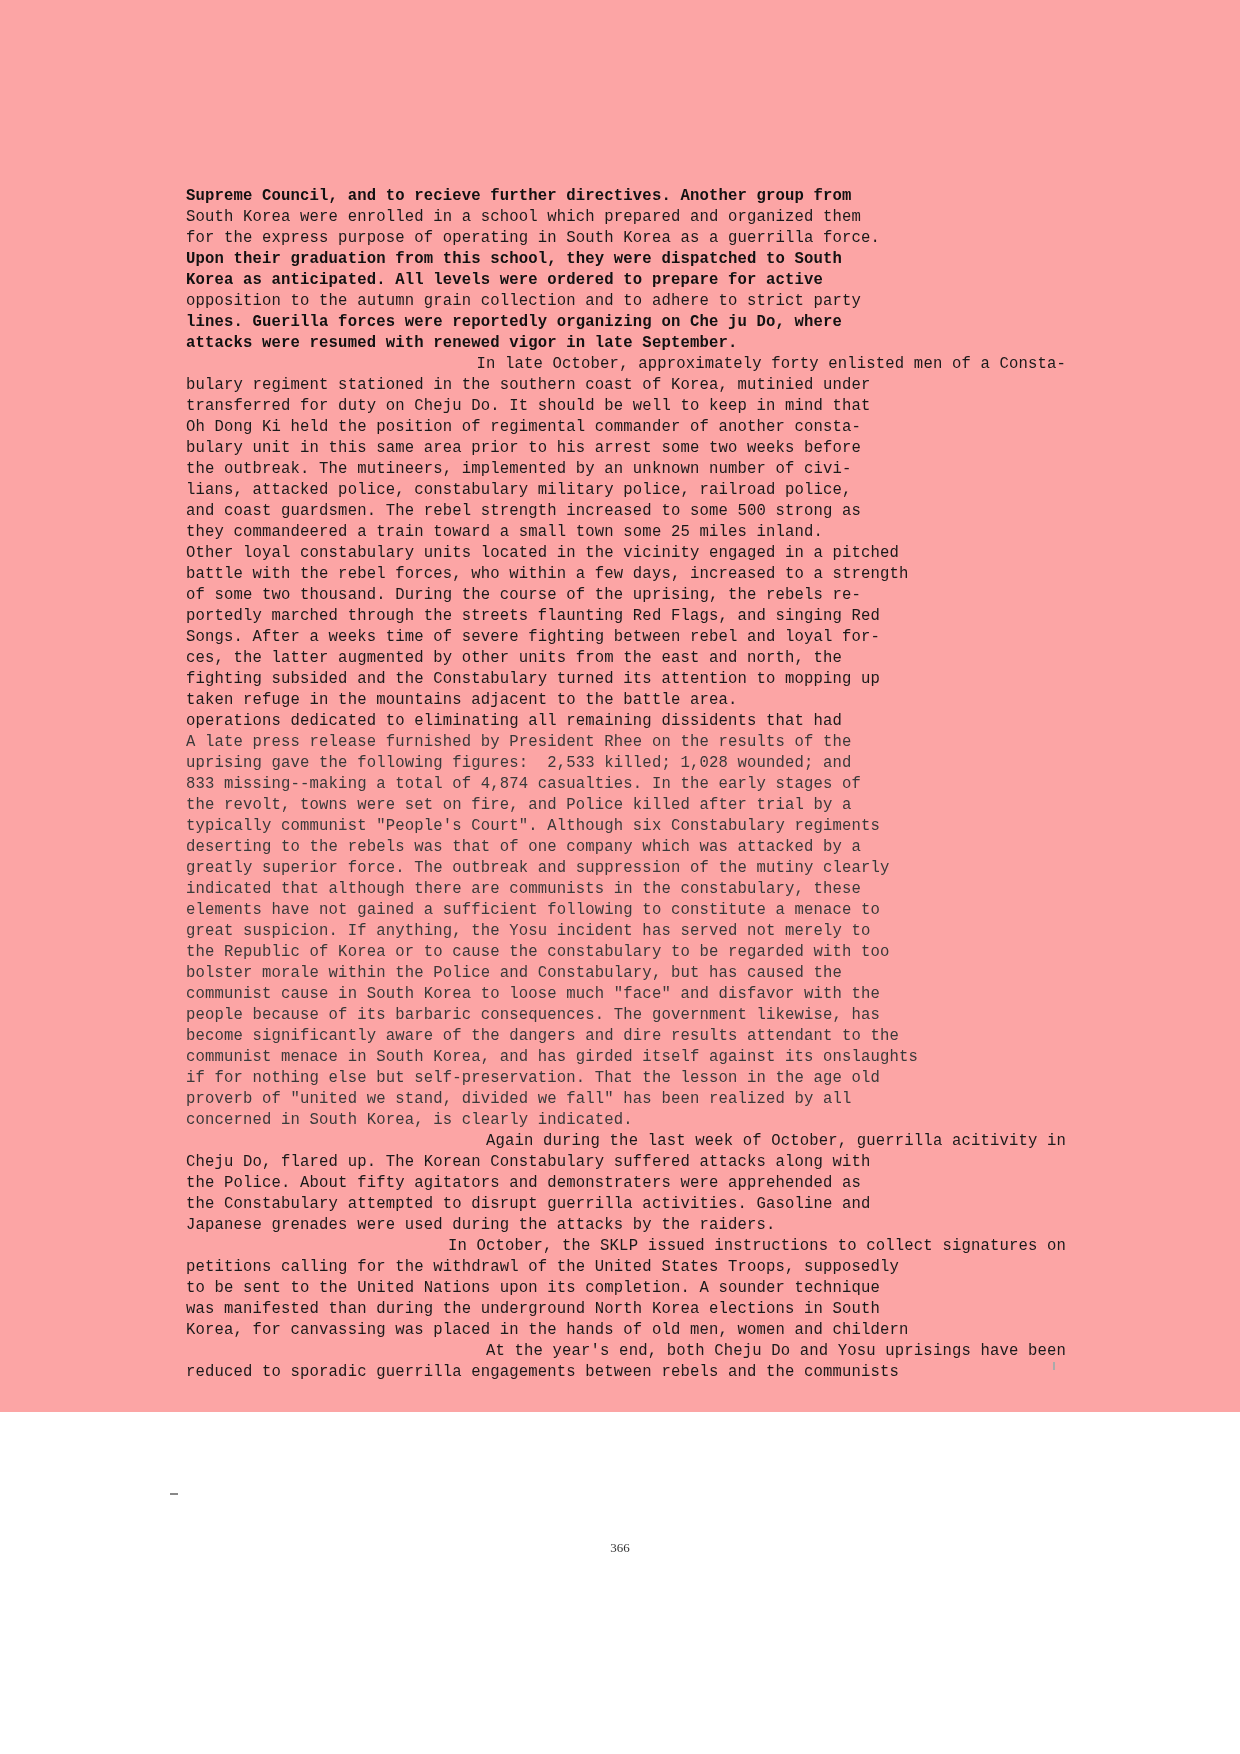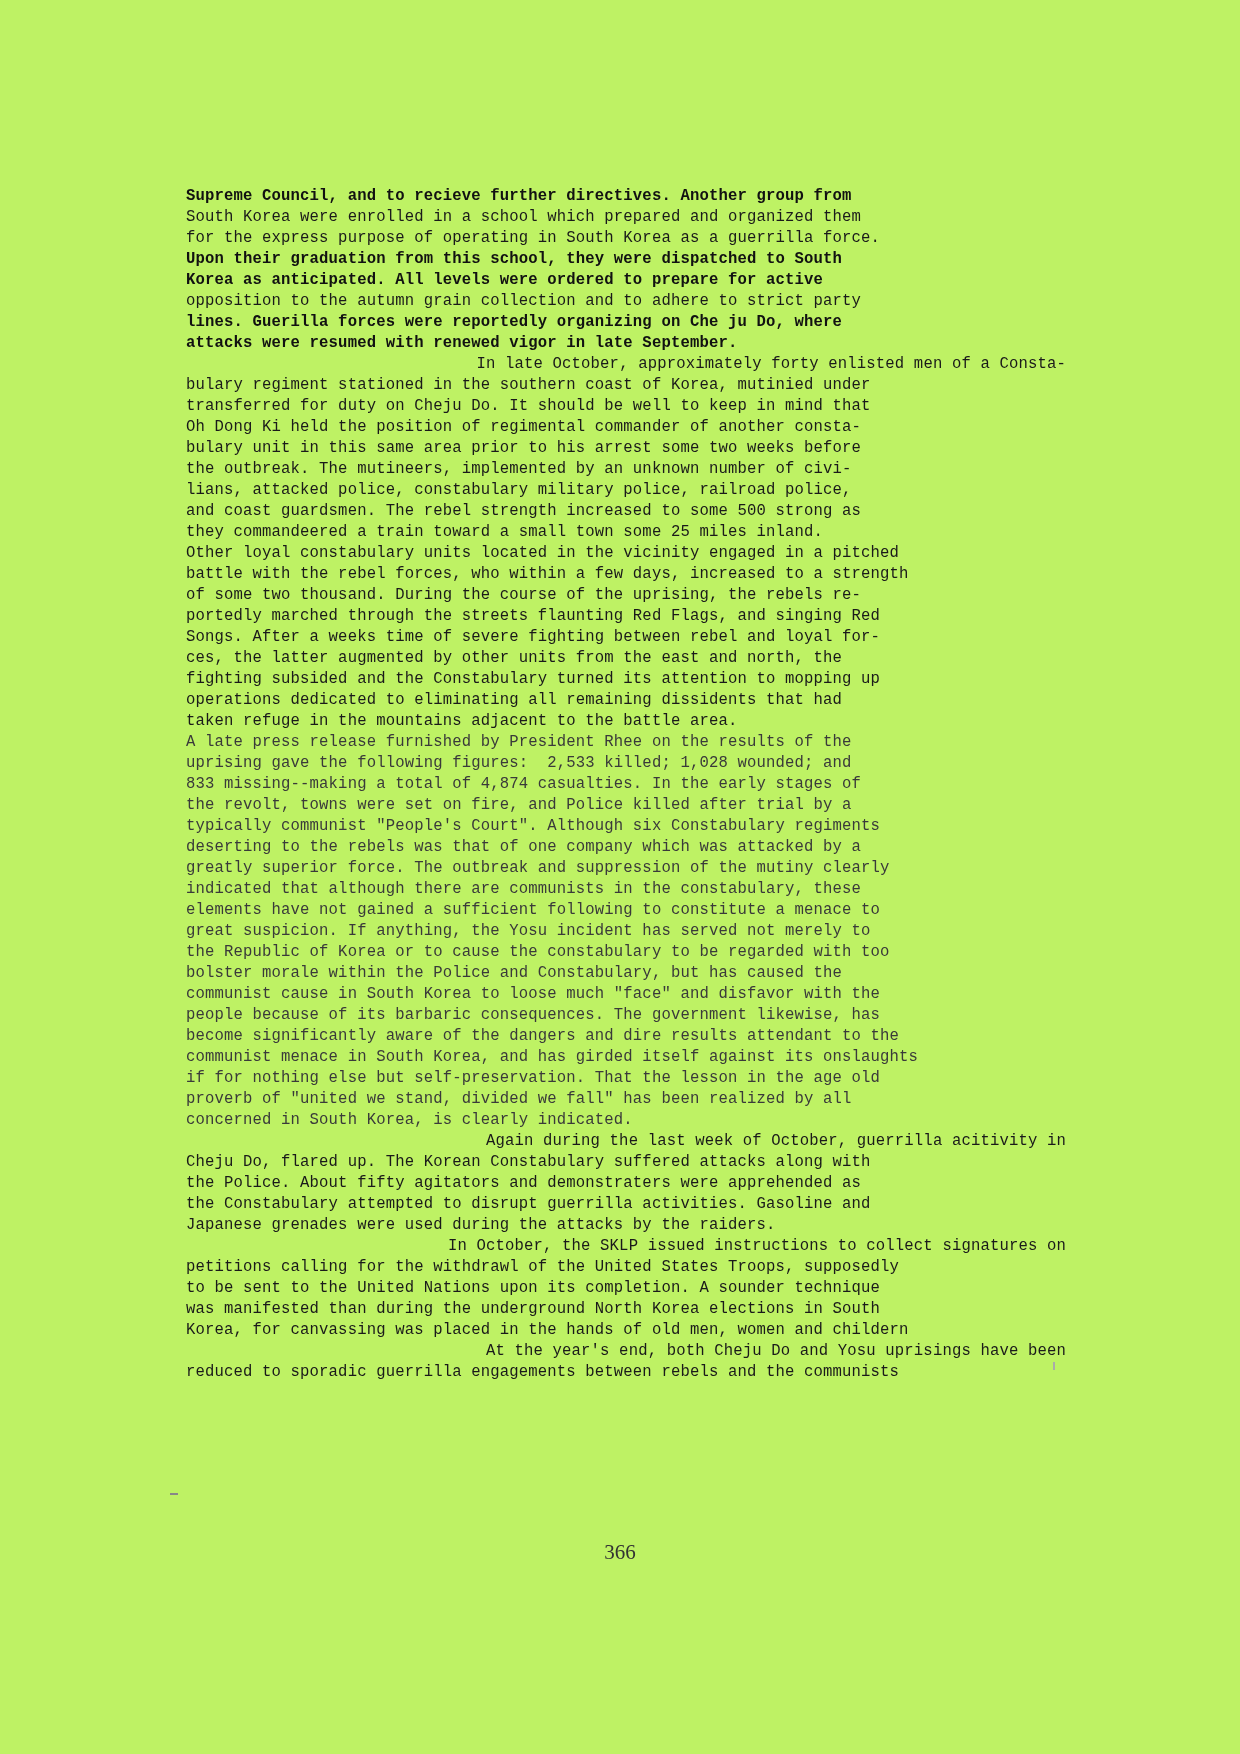--- a/index.html
+++ b/index.html
@@ -1,30 +1,30 @@
 <!DOCTYPE html>
 <html><head>
   <meta charset="utf-8">
   <style>
     html, body { margin: 0; padding: 0; background: #ffffff; }
     body { width: 1240px; height: 1754px; position: relative; overflow: hidden; }
-    .page { position: absolute; left: 0; top: 0; width: 1240px; height: 1754px; background: #bef264; }
+    .page { position: absolute; left: 0; top: 0; width: 1240px; height: 1412px; background: #fca5a5; }
     .text-block {
       position: absolute; left: 186px; top: 186px; width: 880px;
       font-family: "Liberation Mono", "DejaVu Sans Mono", monospace;
       font-size: 15.6px; line-height: 21px; color: #1a1a1a;
       letter-spacing: 0.15px;
     }
     .line { white-space: pre; display: block; height: 21px; }
     .line.indent { padding-left: 96px; text-align: right; }
     .line.bold { font-weight: bold; color: #111; }
     .line.light { color: #3a3a3a; }
     .page-number {
       position: absolute; left: 0; width: 1240px; top: 1540px; text-align: center;
-      font-family: "Liberation Serif", "DejaVu Serif", serif; font-size: 21px; color: #333;
+      font-family: "Liberation Serif", "DejaVu Serif", serif; font-size: 13px; color: #333;
     }
     .margin-mark { position: absolute; left: 170px; top: 1493px; width: 8px; height: 2px; background: #888; }
     .edge-mark { position: absolute; left: 1053px; top: 1362px; width: 2px; height: 8px; background: #aaa; }
   </style>
 </head>
 <body>
 
 <div class="page">
   <div class="text-block">
     <span class="line bold">Supreme Council, and to recieve further directives. Another group from</span>
@@ -44,22 +44,22 @@
     <span class="line">lians, attacked police, constabulary military police, railroad police,</span>
     <span class="line">and coast guardsmen. The rebel strength increased to some 500 strong as</span>
     <span class="line">they commandeered a train toward a small town some 25 miles inland.</span>
     <span class="line">Other loyal constabulary units located in the vicinity engaged in a pitched</span>
     <span class="line">battle with the rebel forces, who within a few days, increased to a strength</span>
     <span class="line">of some two thousand. During the course of the uprising, the rebels re-</span>
     <span class="line">portedly marched through the streets flaunting Red Flags, and singing Red</span>
     <span class="line">Songs. After a weeks time of severe fighting between rebel and loyal for-</span>
     <span class="line">ces, the latter augmented by other units from the east and north, the</span>
     <span class="line">fighting subsided and the Constabulary turned its attention to mopping up</span>
+    <span class="line">taken refuge in the mountains adjacent to the battle area.</span>
     <span class="line">operations dedicated to eliminating all remaining dissidents that had</span>
-    <span class="line">taken refuge in the mountains adjacent to the battle area.</span>
     <span class="line light">A late press release furnished by President Rhee on the results of the</span>
     <span class="line light">uprising gave the following figures:  2,533 killed; 1,028 wounded; and</span>
     <span class="line light">833 missing--making a total of 4,874 casualties. In the early stages of</span>
     <span class="line light">the revolt, towns were set on fire, and Police killed after trial by a</span>
     <span class="line light">typically communist "People's Court". Although six Constabulary regiments</span>
     <span class="line light">deserting to the rebels was that of one company which was attacked by a</span>
     <span class="line light">greatly superior force. The outbreak and suppression of the mutiny clearly</span>
     <span class="line light">indicated that although there are communists in the constabulary, these</span>
     <span class="line light">elements have not gained a sufficient following to constitute a menace to</span>
     <span class="line light">great suspicion. If anything, the Yosu incident has served not merely to</span>

